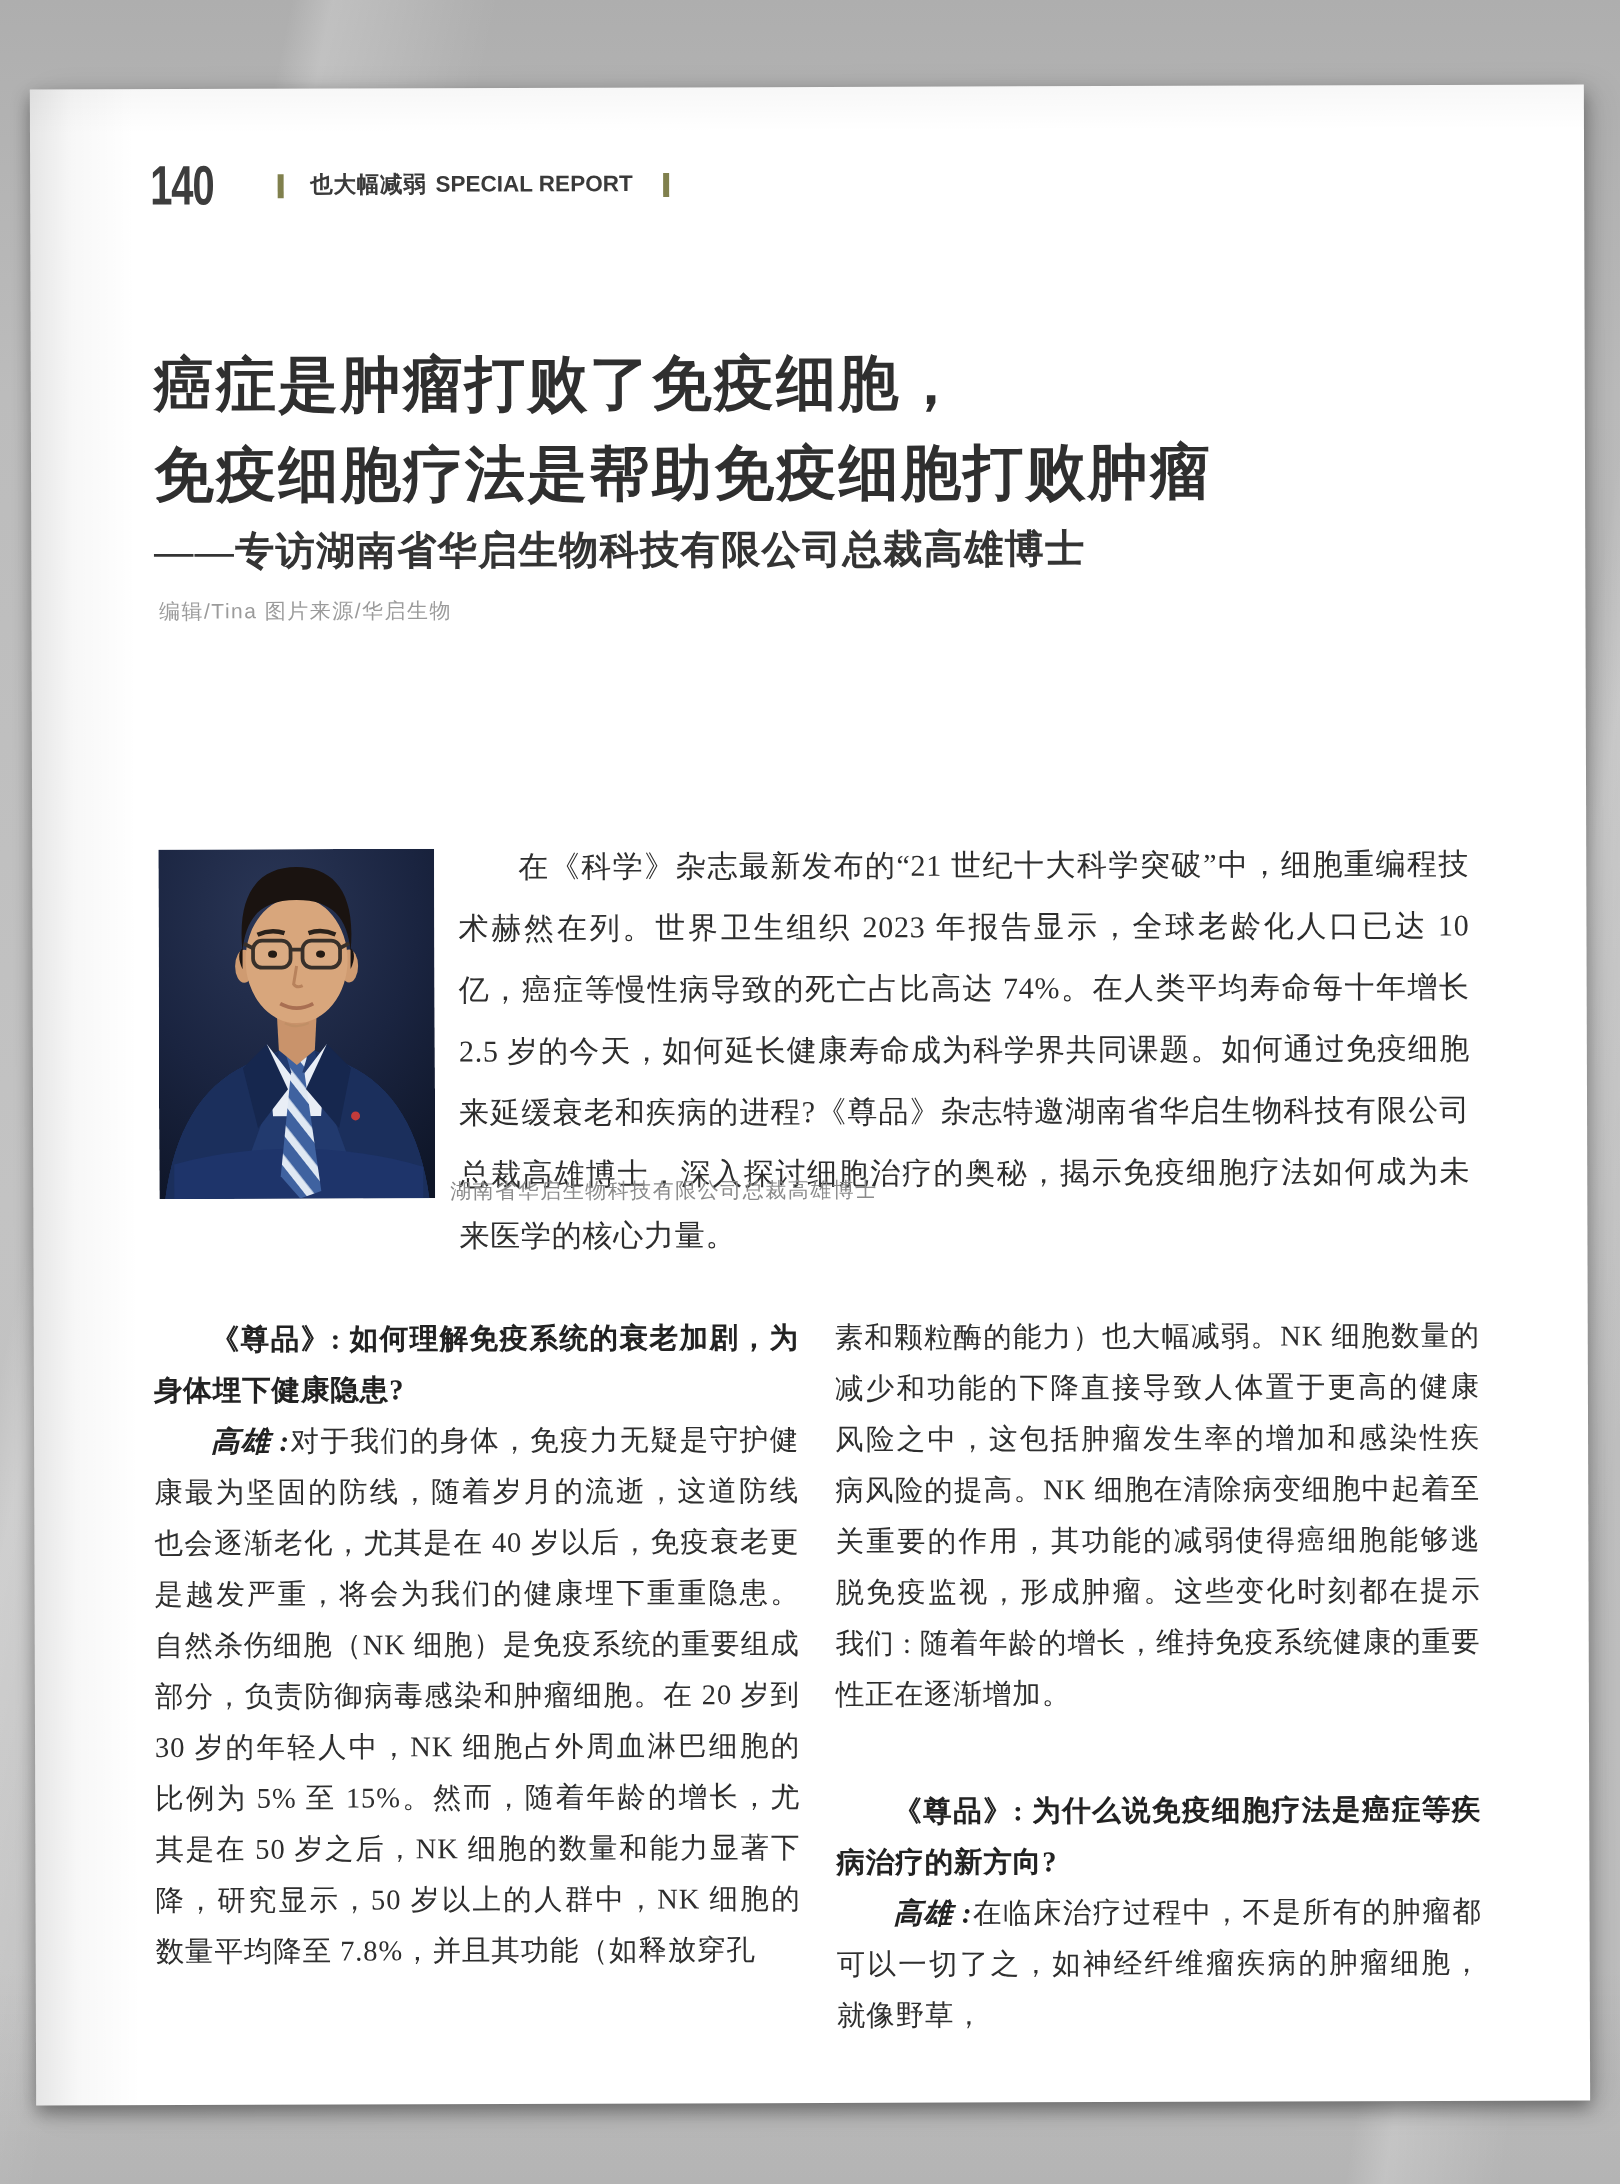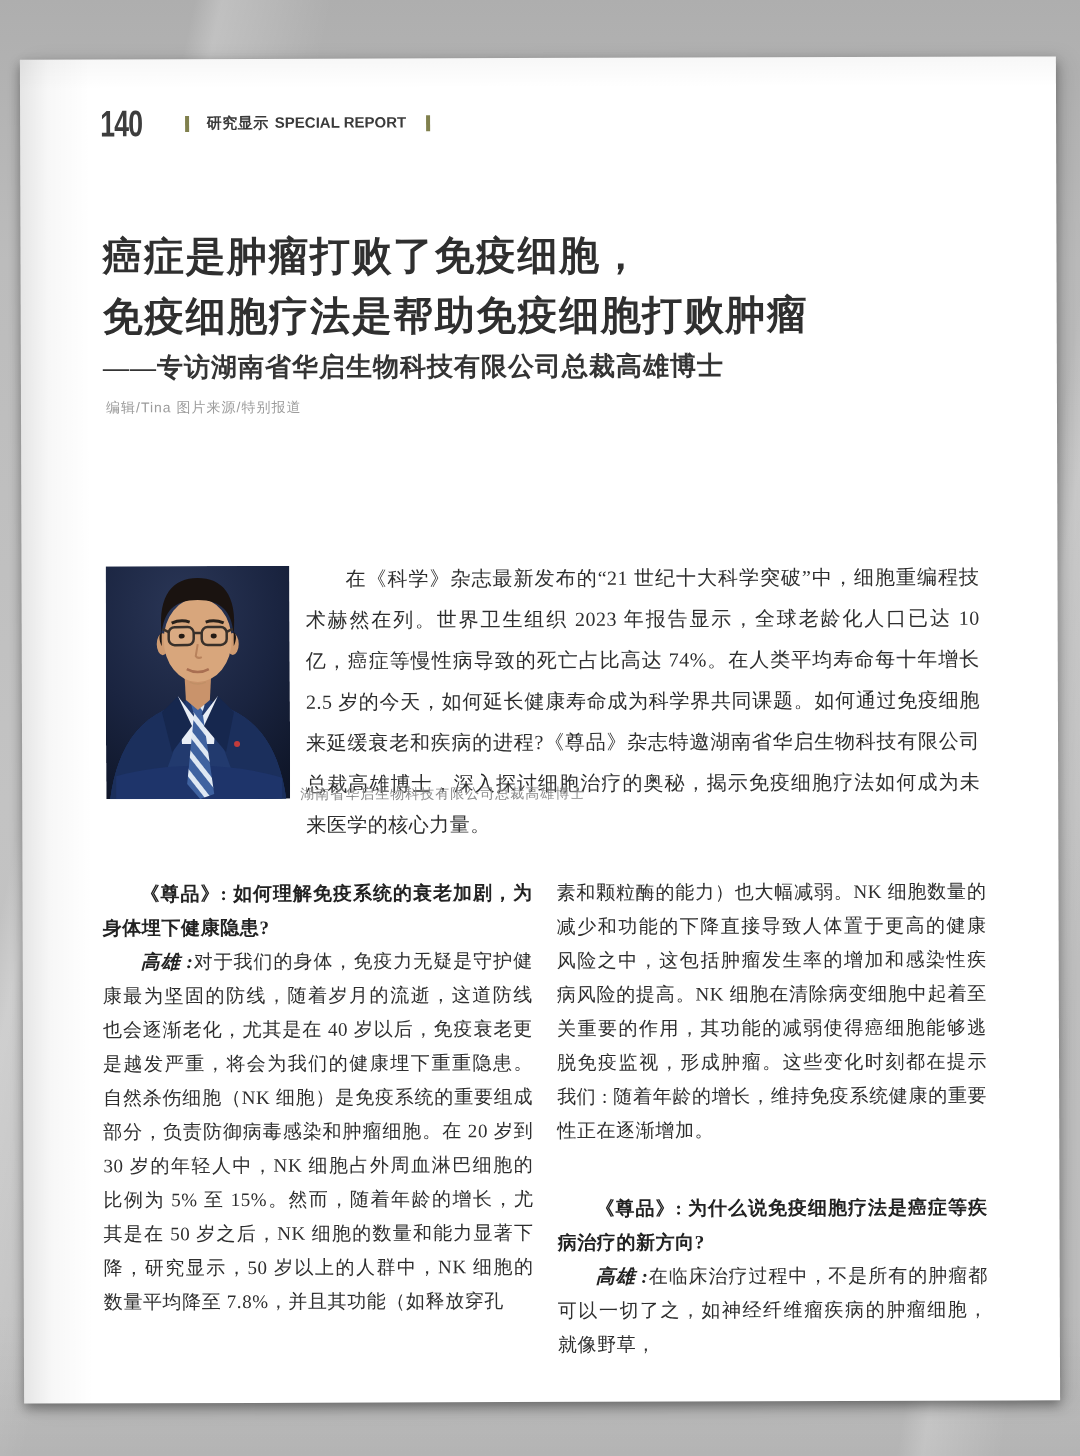--- a/index.html
+++ b/index.html
@@ -74,31 +74,31 @@
 </head>
 <body>
 
 <div class="backdrop-sheen"></div>
 
 <div class="page">
 
   <div class="header">
     <span class="pagenum">140</span>
     <span class="hbar bar1"></span>
-    <span class="section"><span class="cn">研究显示</span><span class="en">SPECIAL REPORT</span></span>
+    <span class="section"><span class="cn">也大幅减弱</span><span class="en">SPECIAL REPORT</span></span>
     <span class="hbar bar2"></span>
   </div>
 
   <h1 class="title">
     <span>癌症是肿瘤打败了免疫细胞，</span><br>
     <span>免疫细胞疗法是帮助免疫细胞打败肿瘤</span>
   </h1>
 
   <div class="subtitle">——专访湖南省华启生物科技有限公司总裁高雄博士</div>
-  <div class="byline">编辑/Tina 图片来源/特别报道</div>
+  <div class="byline">编辑/Tina 图片来源/华启生物</div>
 
   <div class="photo">
     <svg width="184" height="233" viewBox="0 0 184 233" xmlns="http://www.w3.org/2000/svg">
       <defs>
         <radialGradient id="pbg" cx="42%" cy="18%" r="95%">
           <stop offset="0%" stop-color="#2a3656"></stop>
           <stop offset="55%" stop-color="#1a2440"></stop>
           <stop offset="100%" stop-color="#0e1527"></stop>
         </radialGradient>
         <pattern id="tiep" width="13" height="13" patternUnits="userSpaceOnUse" patternTransform="rotate(-38)">

